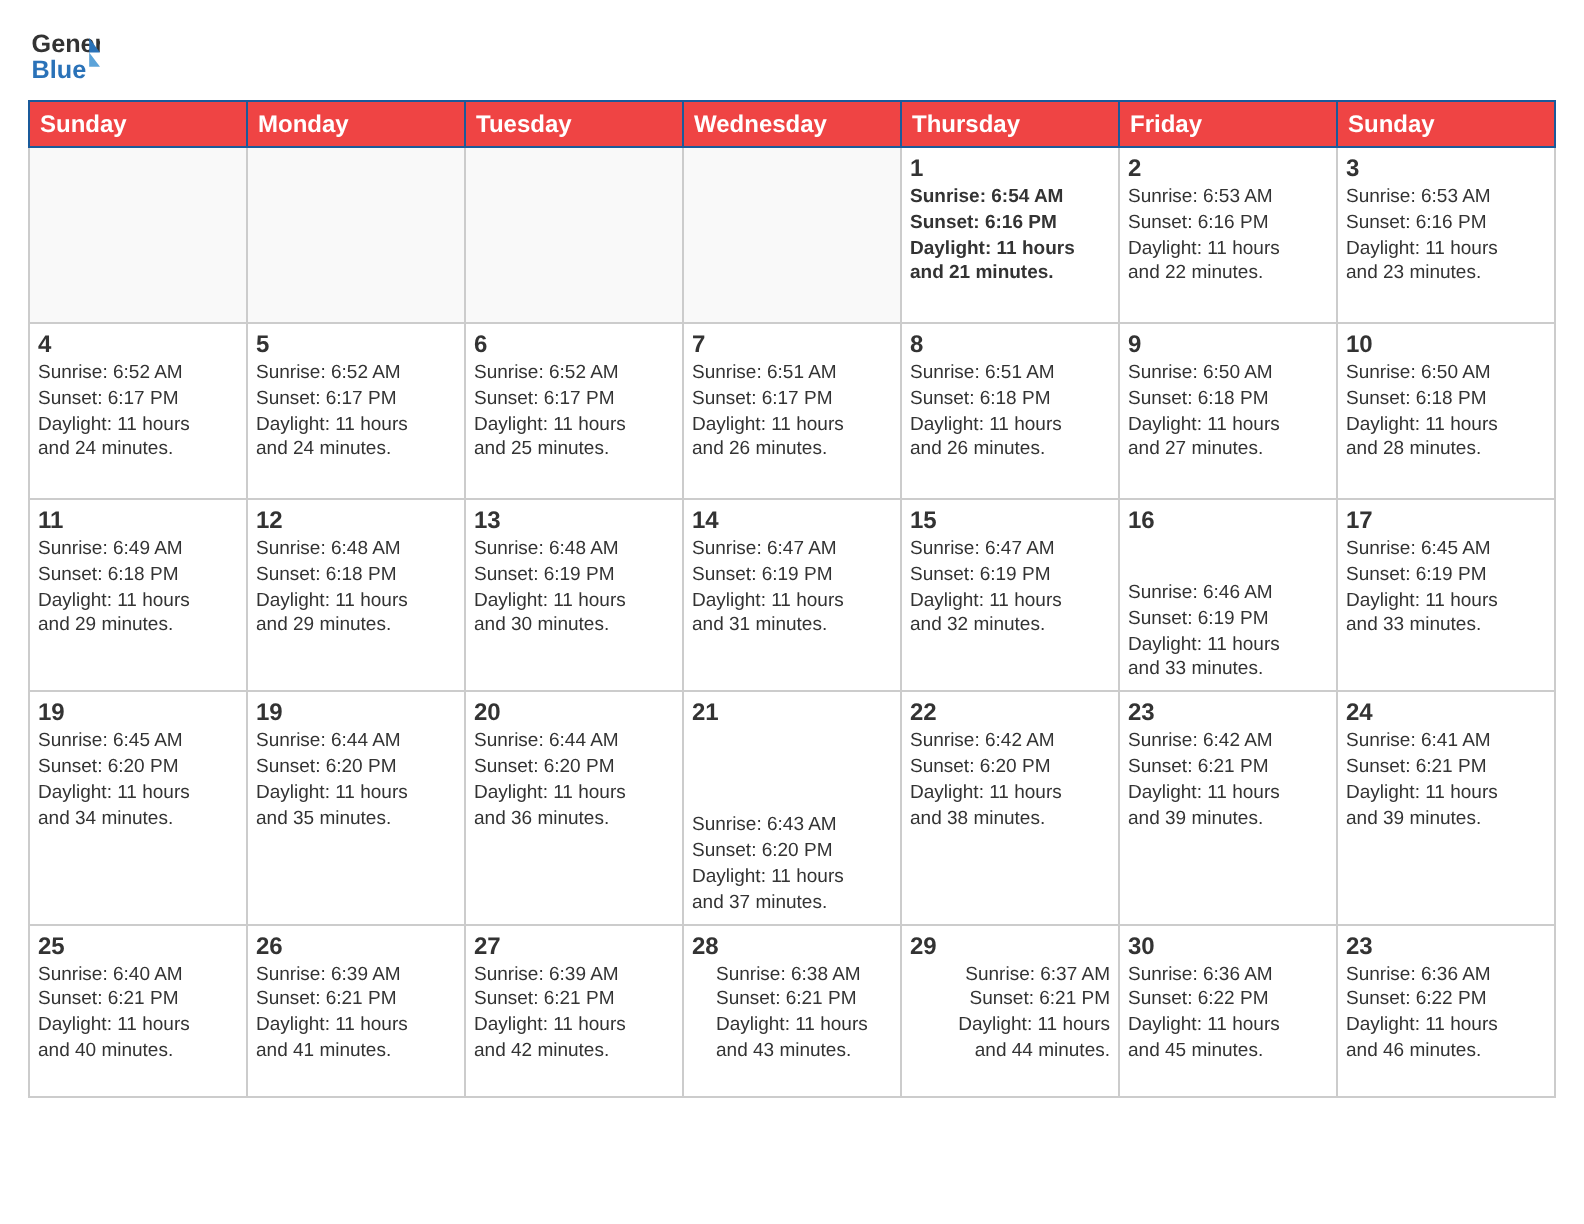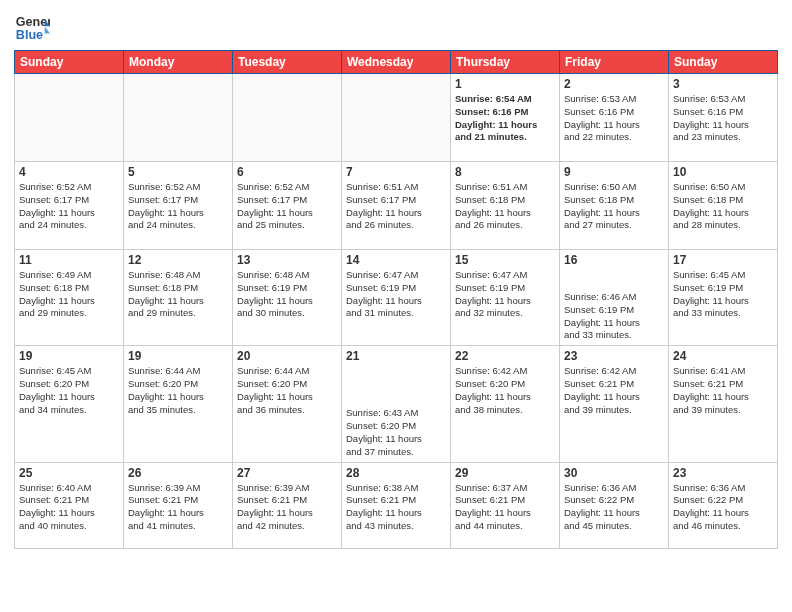--- a/index.html
+++ b/index.html
@@ -315,28 +315,28 @@
           </td>
           <td class="day-cell">
             <span class="day-num">27</span>
             <div class="day-info" style="white-space: pre-line;">Sunrise: 6:39 AM
 Sunset: 6:21 PM
 Daylight: 11 hours
 and 42 minutes.</div>
           </td>
           <td class="day-cell">
             <span class="day-num">28</span>
-            <div class="day-info" style="white-space: pre-line;">Sunrise: 6:38 AM
+            <div class="day-info" style="white-space: pre-line; margin-left: 12px;">Sunrise: 6:38 AM
 Sunset: 6:21 PM
 Daylight: 11 hours
 and 43 minutes.</div>
           </td>
           <td class="day-cell">
             <span class="day-num">29</span>
-            <div class="day-info" style="white-space: pre-line;">Sunrise: 6:37 AM
+            <div class="day-info" style="white-space: pre-line; text-align: right;">Sunrise: 6:37 AM
 Sunset: 6:21 PM
 Daylight: 11 hours
 and 44 minutes.</div>
           </td>
           <td class="day-cell">
             <span class="day-num">30</span>
             <div class="day-info" style="white-space: pre-line;">Sunrise: 6:36 AM
 Sunset: 6:22 PM
 Daylight: 11 hours
 and 45 minutes.</div>

